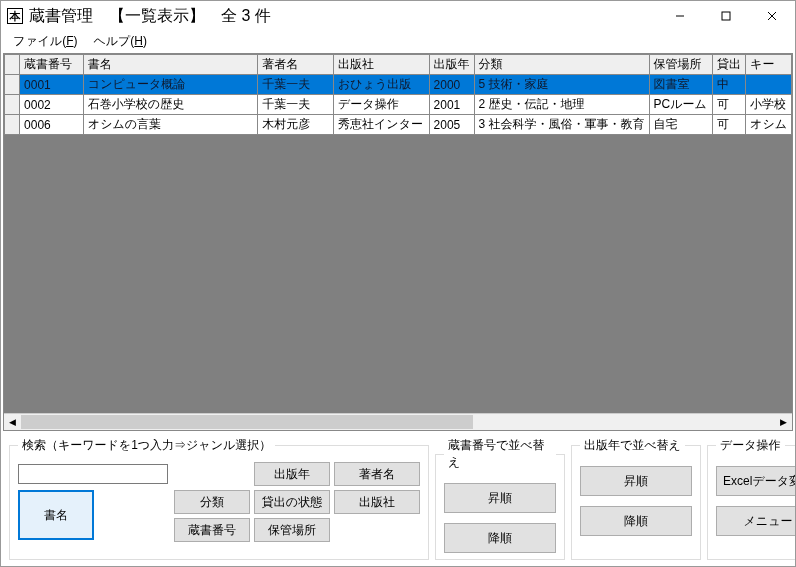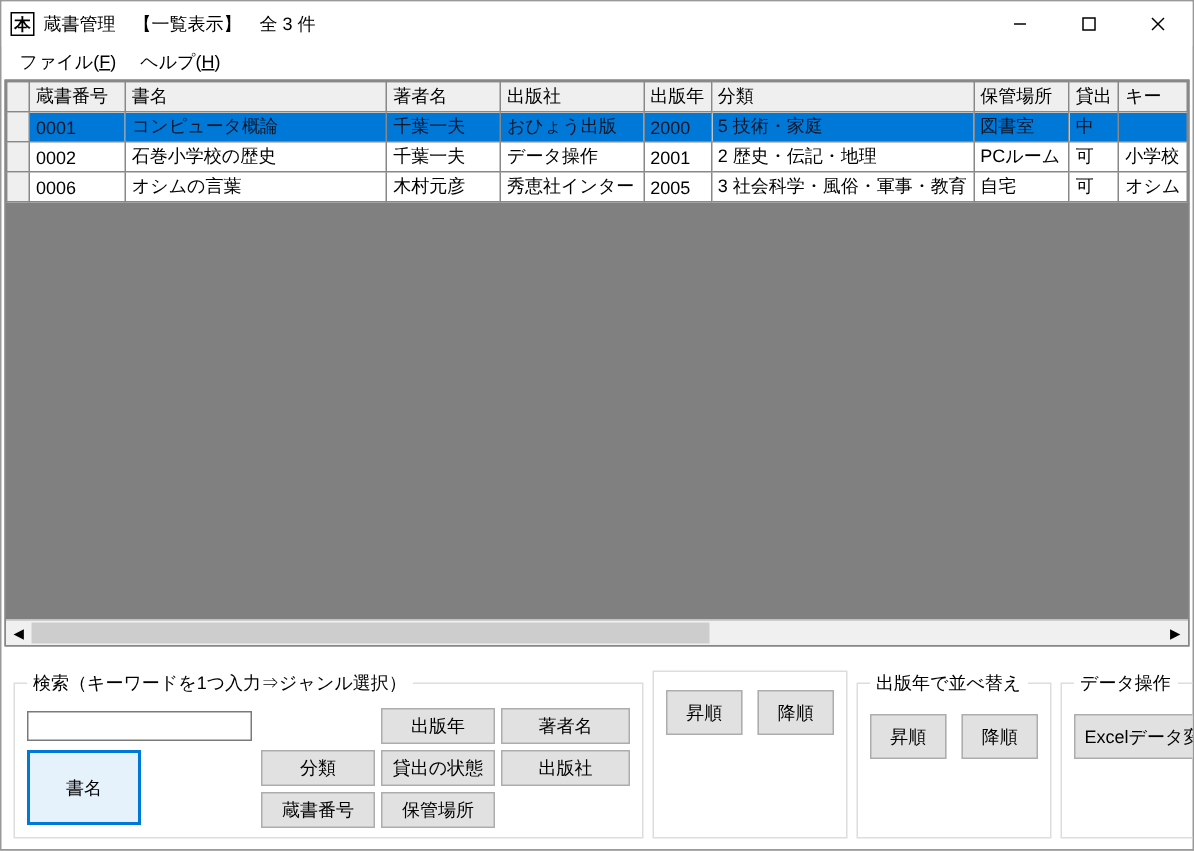--- a/index.html
+++ b/index.html
@@ -22,21 +22,21 @@
 .titlebar .app-icon {
   width: 16px; height: 16px;
   border: 1px solid #000;
   display: inline-flex;
   align-items: center;
   justify-content: center;
   font-size: 11px;
   margin-right: 6px;
   font-weight: bold;
 }
-.titlebar .title { flex: 1; font-size: 12px; }
+.titlebar .title { flex: 1; font-size: 16px; }
 .titlebar .win-btns { display: flex; }
 .titlebar .win-btn {
   width: 46px; height: 30px;
   display: flex; align-items: center; justify-content: center;
   font-size: 13px;
   cursor: default;
 }
 .menubar {
   height: 20px;
   display: flex;
@@ -103,21 +103,21 @@
 }
 .hscroll .sb-track { flex: 1; background: #f0f0f0; position: relative; }
 .hscroll .sb-thumb {
   position: absolute; left: 0; top: 1px; bottom: 1px;
   width: 60%;
   background: #cdcdcd;
 }
 .bottom {
   display: flex;
   gap: 6px;
-  padding: 16px 8px 8px 8px;
+  padding: 6px 8px 8px 8px;
 }
 fieldset {
   border: 1px solid #ddd;
   padding: 8px 8px 6px 8px;
   font-size: 12px;
 }
 fieldset legend { padding: 0 4px; color: #000; }
 .fs-search { flex: 0 0 372px; }
 .fs-sort1, .fs-sort2 { flex: 0 0 130px; }
 .fs-data { flex: 1; }
@@ -151,21 +151,21 @@
 }
 .big-btn-cell {
   display: flex;
   flex-direction: column;
   gap: 6px;
   margin-top: 2px;
 }
 .btn.tall { height: 50px; width: 76px; }
 .sort-col, .data-col {
   display: flex;
-  flex-direction: row;
+  flex-direction: column;
   gap: 10px;
   align-items: flex-end;
   padding-top: 4px;
 }
 .sort-col .btn, .data-col .btn { height: 30px; width: 100%; min-width: 0; }
 .data-col .btn { min-width: 104px; }
 </style>
 </head>
 <body>
 
@@ -292,20 +292,21 @@
         <button class="btn">分類</button>
         <button class="btn">貸出の状態</button>
         <button class="btn">出版社</button>
         <button class="btn">蔵書番号</button>
         <button class="btn">保管場所</button>
       </div>
     </div>
   </fieldset>
 
   <fieldset class="fs-sort1">
+    <legend>蔵書番号で並べ替え</legend>
     <div class="sort-col">
       <button class="btn">昇順</button>
       <button class="btn">降順</button>
     </div>
   </fieldset>
 
   <fieldset class="fs-sort2">
     <legend>出版年で並べ替え</legend>
     <div class="sort-col">
       <button class="btn">昇順</button>

